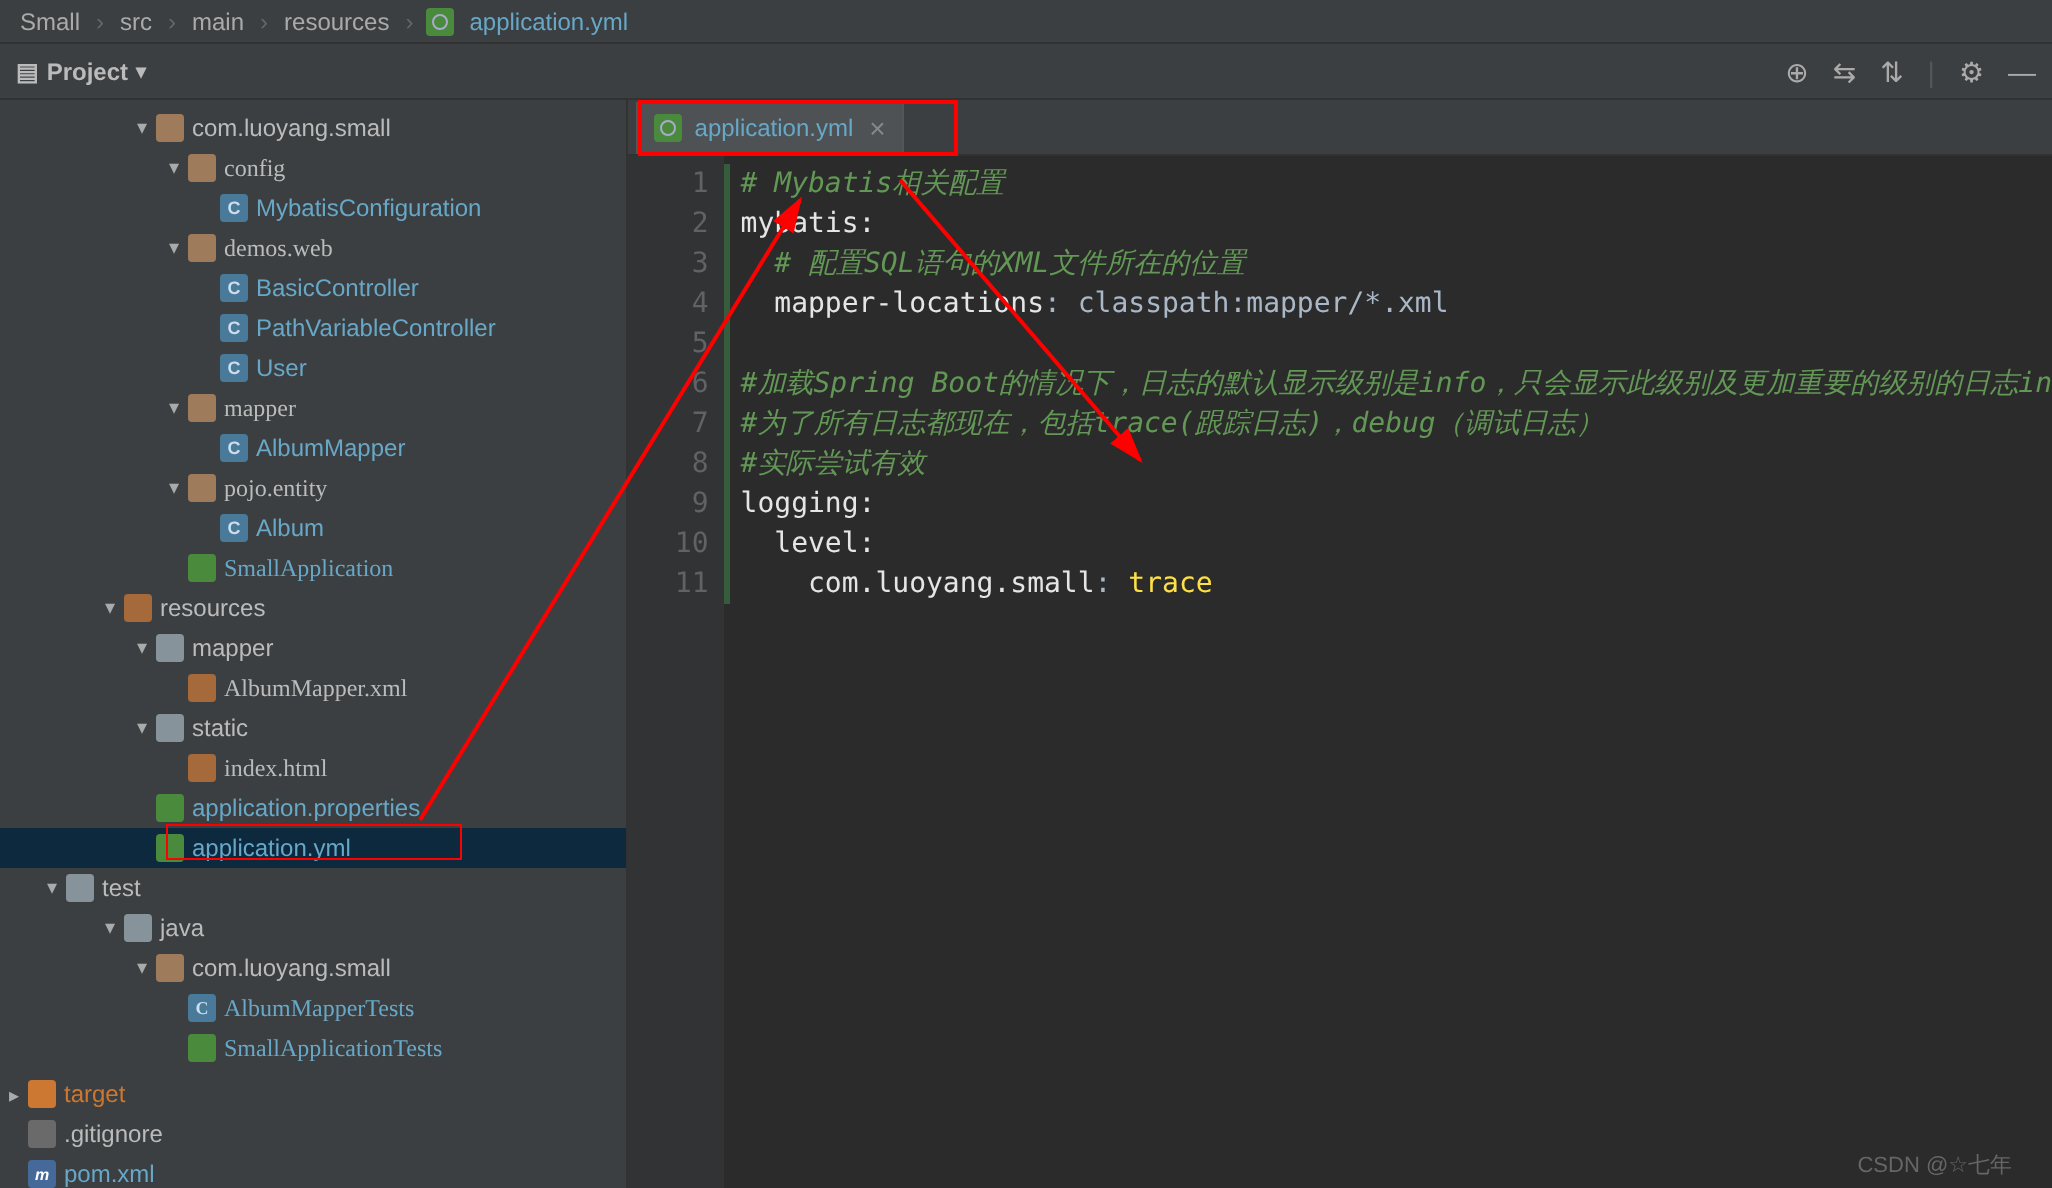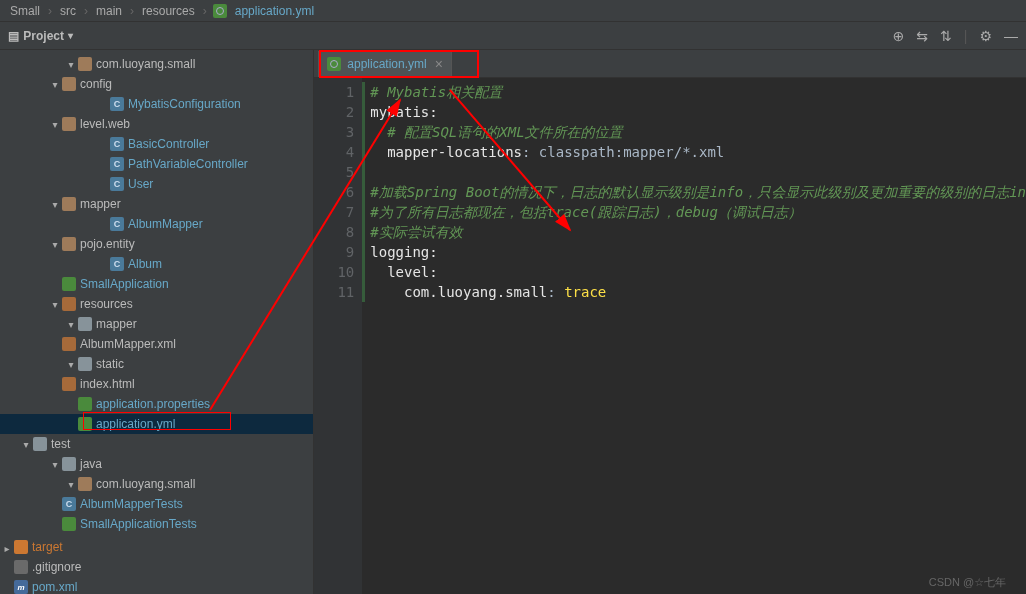--- a/index.html
+++ b/index.html
@@ -16,21 +16,21 @@
 .tool-icons span { cursor: pointer; }
 .main { display: flex; height: calc(100% - 50px); }
 .sidebar { width: 354px; background: #3c3f41; overflow: auto; border-right: 1px solid #323232; position: relative; }
 .tree { padding: 4px 0; }
 .tree-item { display: flex; align-items: center; height: 20px; padding-left: 8px; cursor: pointer; white-space: nowrap; position: relative; }
 .tree-item.selected { background: #0d293e; }
 .chevron { width: 10px; display: inline-block; color: #aaa; font-size: 10px; text-align: center; margin-right: 2px; }
 .chev-down::before { content: '▾'; }
 .chev-right::before { content: '▸'; }
 .indent-1 { padding-left: 2px; align-items: flex-end; } .indent-2 { padding-left: 21px; } .indent-3 { padding-left: 50px; }
-.indent-4 { padding-left: 66px; } .indent-5 { padding-left: 50px; } .indent-6 { padding-left: 98px; }
+.indent-4 { padding-left: 66px; } .indent-5 { padding-left: 82px; font-family: Liberation Serif, serif; } .indent-6 { padding-left: 98px; }
 .icon { width: 14px; height: 14px; display: inline-flex; margin-right: 4px; border-radius: 2px; align-items: center; justify-content: center; font-size: 9px; font-weight: bold; }
 .folder-icon { background: #87939a; }
 .pkg-icon { background: #9e7b5a; }
 .class-icon { background: #4a7a9a; color: #cde; }
 .class-icon::after { content: 'C'; }
 .xml-icon { background: #a66a3a; }
 .html-icon { background: #a66a3a; }
 .res-icon { background: #a66a3a; }
 .spring-icon { background: #4a8a3c; position: relative; }
 .yml-icon { background: #4a8a3c; }
@@ -108,21 +108,21 @@
           <span class="label">config</span>
         </div>
       <div class="tree-item indent-6">
           <span class="chevron"></span>
           <span class="icon class-icon"></span>
           <span class="label link">MybatisConfiguration</span>
         </div>
       <div class="tree-item indent-5">
           <span class="chevron chev-down"></span>
           <span class="icon pkg-icon"></span>
-          <span class="label">level.web</span>
+          <span class="label">demos.web</span>
         </div>
       <div class="tree-item indent-6">
           <span class="chevron"></span>
           <span class="icon class-icon"></span>
           <span class="label link">BasicController</span>
         </div>
       <div class="tree-item indent-6">
           <span class="chevron"></span>
           <span class="icon class-icon"></span>
           <span class="label link">PathVariableController</span>

